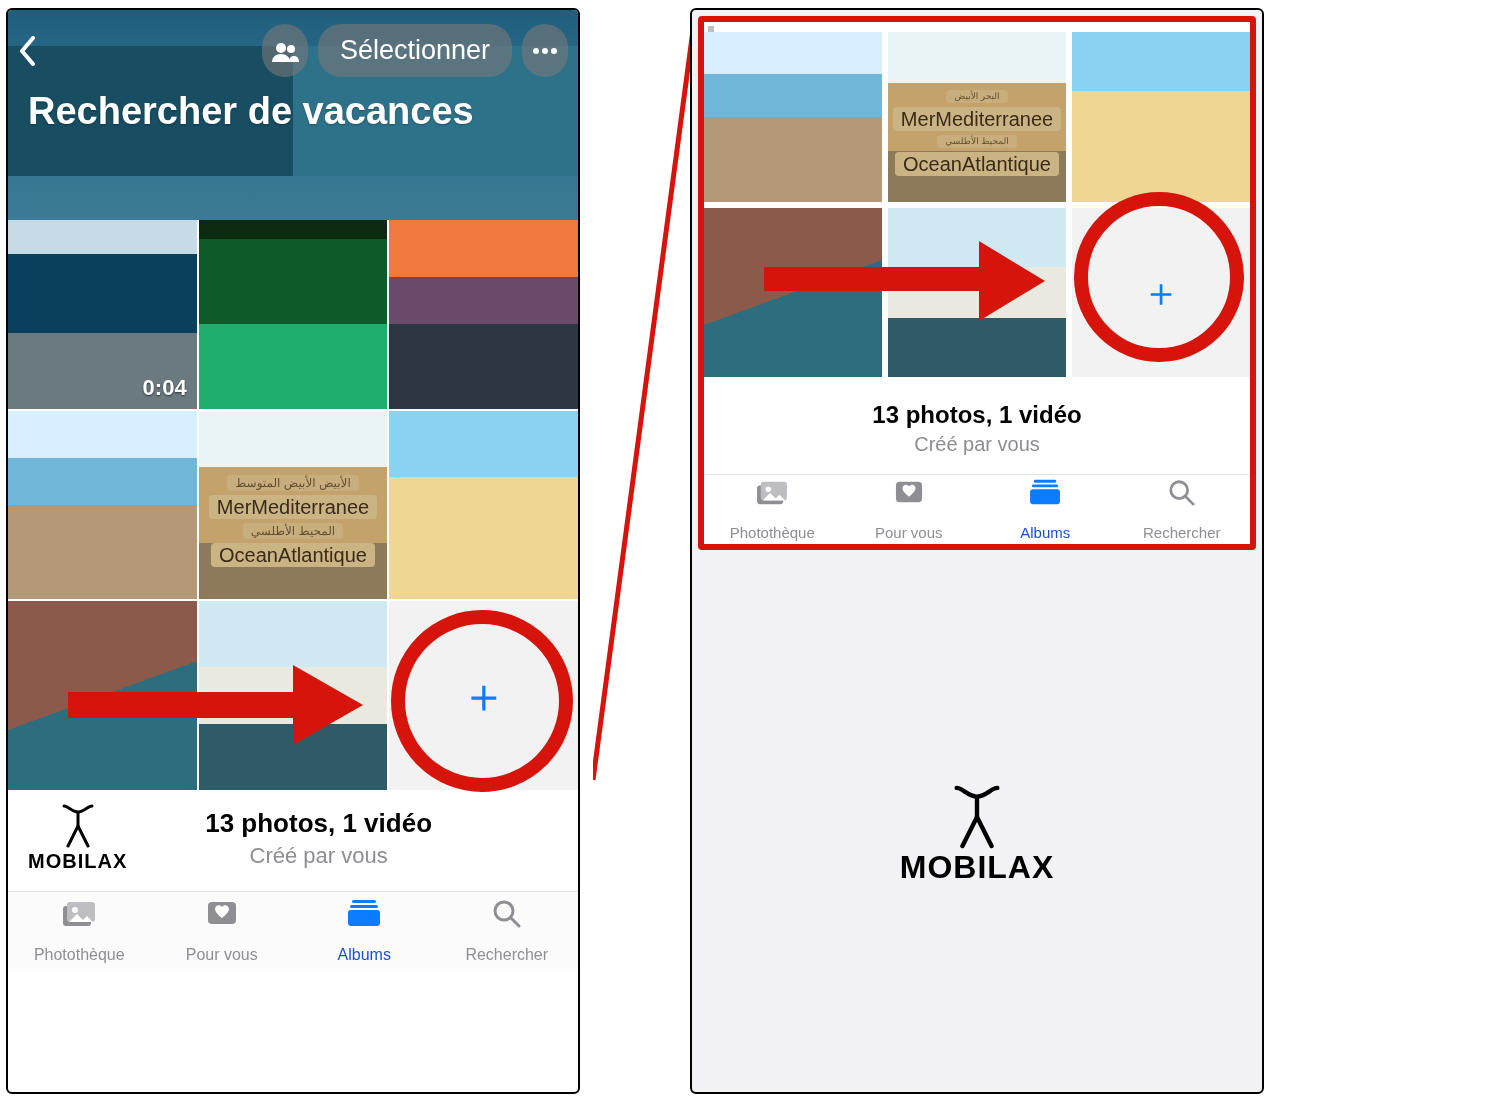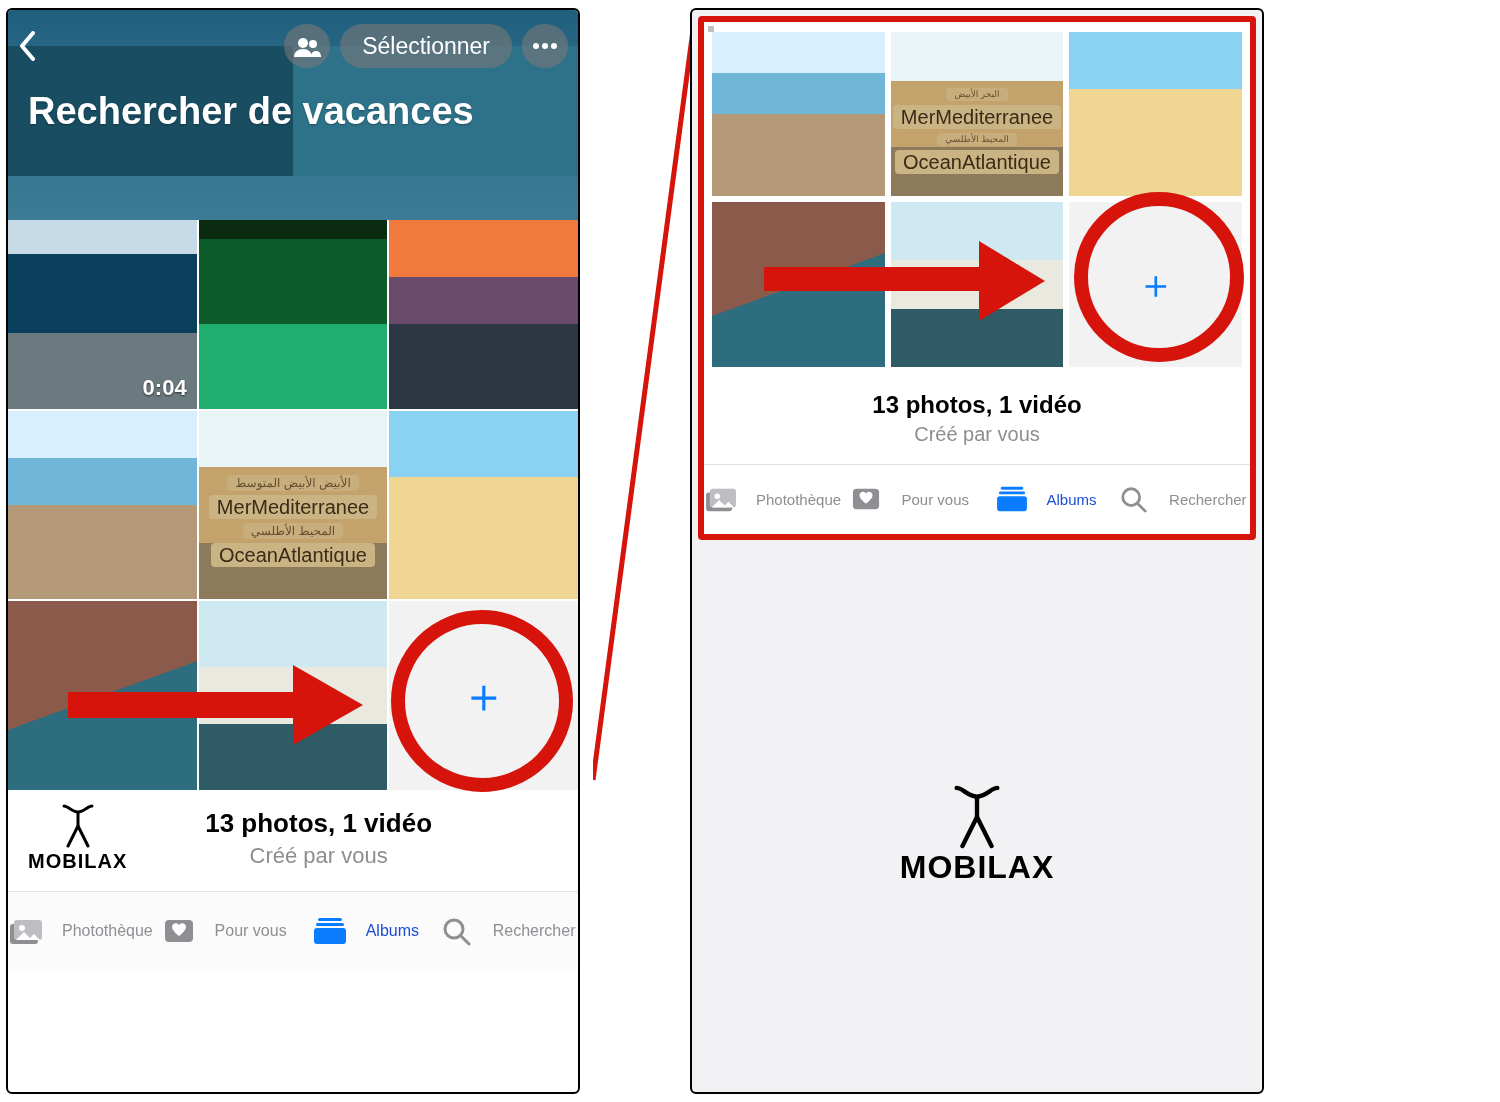--- a/index.html
+++ b/index.html
@@ -26,22 +26,22 @@
   .nav-row {
     position:absolute; left:0; right:0; top:14px; display:flex; align-items:center; gap:8px; padding:0 10px;
   }
   .back-icon { width:20px; height:30px; }
   .nav-label { font-size:30px; font-weight:400; }
   .pill {
     margin-left:auto;
     display:flex; align-items:center; gap:0;
   }
   .pill .round, .select-btn, .more-btn {
-    height:44px; background:rgba(120,120,120,0.60); display:flex; align-items:center; justify-content:center;
-    color:#fff; font-size:23px;
+    height:53px; background:rgba(120,120,120,0.60); display:flex; align-items:center; justify-content:center;
+    color:#fff; font-size:27px;
   }
   .pill .round { width:46px; border-radius:23px; margin-right:10px; }
   .select-btn { padding:0 22px; border-radius:23px; margin-right:10px; }
   .more-btn { width:46px; border-radius:23px; letter-spacing:2px; font-weight:700;}
   .hdr-title { position:absolute; left:20px; top:80px; font-size:38px; font-weight:700; text-shadow:0 1px 2px rgba(0,0,0,0.3); }
 
   .grid {
     display:grid; grid-template-columns:repeat(3,1fr); gap:2px; background:#fff;
   }
   .cell {
@@ -84,34 +84,34 @@
   }
   .logo { display:flex; flex-direction:column; align-items:center; gap:2px; }
   .logo-word { font-size:20px; font-weight:700; letter-spacing:1px; }
   .summary-text { flex:1; text-align:center; }
   .summary-text .line1{ font-size:26px; font-weight:600; }
   .summary-text .line2{ font-size:22px; color:#8d8d92; margin-top:4px; }
 
   .tabbar {
     height:78px; border-top:1px solid #e3e3e5; display:flex; background:#fbfbfc;
   }
-  .tab { flex:1; display:flex; flex-direction:row; align-items:center; justify-content:center; gap:18px; color:#8e8e93; font-size:16px; }
+  .tab { flex:1; display:flex; flex-direction:column; align-items:center; justify-content:center; gap:18px; color:#8e8e93; font-size:16px; }
   .tab.active { color:#1d4ed8; }
   .tab svg{ width:36px; height:30px; }
 
   
   .right-inner {
     position:absolute; left:6px; right:6px; top:6px;
     border:6px solid #d6140c; border-radius:4px;
     background:#fff;
     padding-top:4px;
   }
   .right-inner .thin-strip{height:6px;background:#bfbfbf;width:6px;margin-left:4px;}
   .right-grid{
-    display:grid;grid-template-columns:repeat(3,1fr);gap:6px;margin:0 8px;
+    display:grid;grid-template-columns:repeat(3,1fr);gap:6px;margin:0 0;
   }
   .right-grid .cell{aspect-ratio:1.05/1;}
   .right-summary{ text-align:center; padding:24px 0 18px; }
   .right-summary .line1{ font-size:24px; font-weight:600;}
   .right-summary .line2{ font-size:20px; color:#8d8d92; margin-top:4px;}
   .right-tabbar{ height:70px; border-top:1px solid #e3e3e5; display:flex; }
   .right-tabbar .tab{font-size:15px;}
   .right-tabbar .tab svg{width:34px;height:28px;}
 
   .center-logo{

